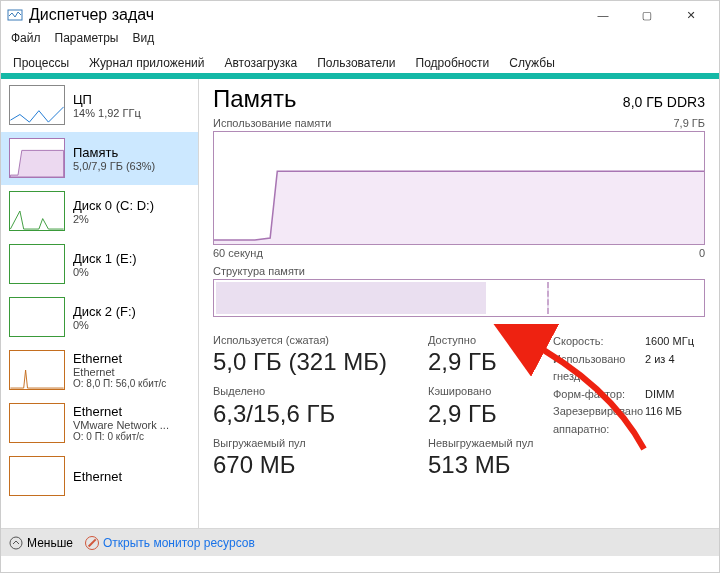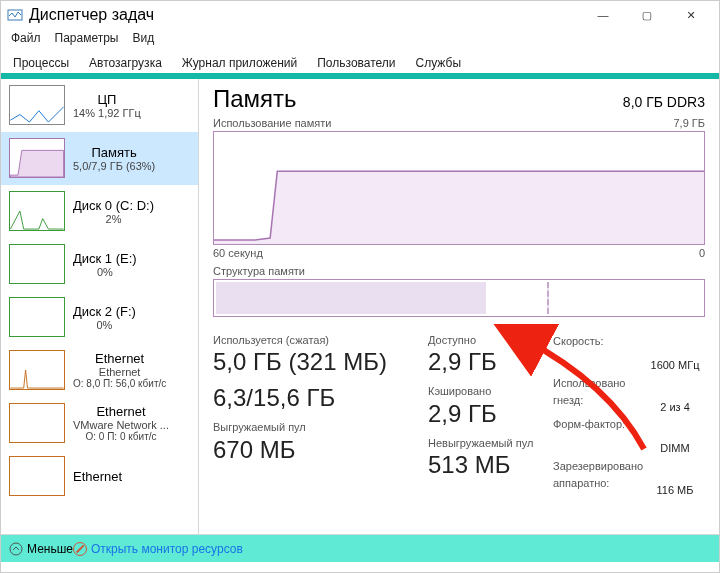--- a/index.html
+++ b/index.html
@@ -33,21 +33,21 @@
   .body { display:flex; height: calc(573px - 28px - 24px - 28px - 28px); }
   .sidebar { width:198px; border-right:1px solid #d7d7d7; overflow:hidden; }
   .sidebar-item {
     display:flex; align-items:center; gap:8px;
     padding:6px 8px; height:53px;
     border-bottom:1px solid transparent;
   }
   .sidebar-item.active { background:#cce8ff; }
   .sidebar-item .thumb { width:56px; height:40px; border:1px solid #888; background:#fff; position:relative; overflow:hidden; }
   .sidebar-item .thumb svg { width:100%; height:100%; }
-  .sidebar-item .sbtxt { display:flex; flex-direction:column; font-size:11px;text-align:center; }
+  .sidebar-item .sbtxt { display:flex; flex-direction:column; font-size:11px; }
   .sidebar-item .sbtitle { font-size:13px; }
   .sidebar-item .sbsub { color:#444; font-size:11px; }
   .sidebar-item .sbsub2 { color:#444; font-size:10px; }
 
   .main { flex:1; padding:6px 14px 0 14px; position:relative; }
   .mhead { display:flex; justify-content:space-between; align-items:baseline; margin-bottom:4px;}
   .mhead .bigtitle { font-size:24px; }
   .mhead .right { font-size:14px; }
   .subt { display:flex; justify-content:space-between; color:#555; font-size:11px; margin-top:2px;}
   .usage-chart { height:114px; border:1px solid #b18ab6; margin-top:2px; position:relative; }
@@ -59,24 +59,24 @@
   .struct-chart .seg.vline { left:68%; width:0; border-left:2px dashed #c9a8ce; }
 
   .stats { margin-top:16px; display:flex; gap:15px; }
   .col1 { width:200px; }
   .col2 { width:110px; }
   .col3 { flex:1; }
   .label { color:#555; font-size:11px; line-height:1.4; }
   .val { font-size:24px; color:#222; margin-bottom:8px; }
   .kvrow { display:flex; font-size:11px; color:#222; line-height:1.6; }
   .kvrow .k { flex:1; color:#555; }
-  .kvrow .v { width:60px; text-align:center;margin-top:24px; }
-
-  
-  .footer { position:absolute; bottom:10px; left:0; right:0; height:28px; border-top:1px solid #d7d7d7; display:flex; align-items:center; padding:0 8px; background:#5eead4;}
+  .kvrow .v { width:60px; text-align:left; }
+
+  
+  .footer { position:absolute; bottom:16px; left:0; right:0; height:28px; border-top:1px solid #d7d7d7; display:flex; align-items:center; padding:0 8px; gap:12px; background:#e5e5e5;}
   .footer .chevbtn { display:flex; align-items:center; gap:4px; font-size:12px;}
   .footer .link { color:#1a73e8; font-size:12px; }
   .no-icon { display:inline-block; width:14px;height:14px;border:1.5px solid #d0573b;border-radius:50%; position:relative;}
   .no-icon::after { content:""; position:absolute; left:1px; right:1px; top:5px; height:1.5px; background:#d0573b; transform:rotate(-45deg);}
 
   
   .arrow { position:absolute; right:60px; bottom:90px; width:170px; height:130px; pointer-events:none; }
   .arrow svg { width:100%; height:100%; }
 
   .purple-border { border-color:#a875b3 !important; }
@@ -98,23 +98,24 @@
 </div>
 
 <div class="menu">
   <span>Файл</span>
   <span>Параметры</span>
   <span>Вид</span>
 </div>
 
 <div class="tabs">
   <div class="tab">Процессы</div>
+  <div class="tab">Журнал приложений</div>
   <div class="tab">Автозагрузка</div>
-  <div class="tab">Журнал приложений</div>
   <div class="tab">Пользователи</div>
+  <div class="tab">Подробности</div>
   <div class="tab">Службы</div>
 </div>
 
 <div class="body">
   <div class="sidebar">
     <div class="sidebar-item">
       <div class="thumb"><svg viewBox="0 0 56 40">
             <path d="M0 36 L10 30 L20 38 L30 26 L40 38 L56 22" stroke="#1976d2" fill="none"></path>
           </svg></div>
       <div class="sbtxt">
@@ -202,20 +203,21 @@
     <div class="struct-lbl">Структура памяти</div>
     <div class="struct-chart">
       <div class="seg s1"></div>
       <div class="seg vline"></div>
     </div>
 
     <div class="stats">
       <div class="col1">
         <div class="label">Используется (сжатая)</div>
         <div class="val">5,0 ГБ (321 МБ)</div>
+        <div class="label">Выделено</div>
         <div class="val">6,3/15,6 ГБ</div>
         <div class="label">Выгружаемый пул</div>
         <div class="val">670 МБ</div>
       </div>
       <div class="col2">
         <div class="label">Доступно</div>
         <div class="val">2,9 ГБ</div>
         <div class="label">Кэшировано</div>
         <div class="val">2,9 ГБ</div>
         <div class="label">Невыгружаемый пул</div>

